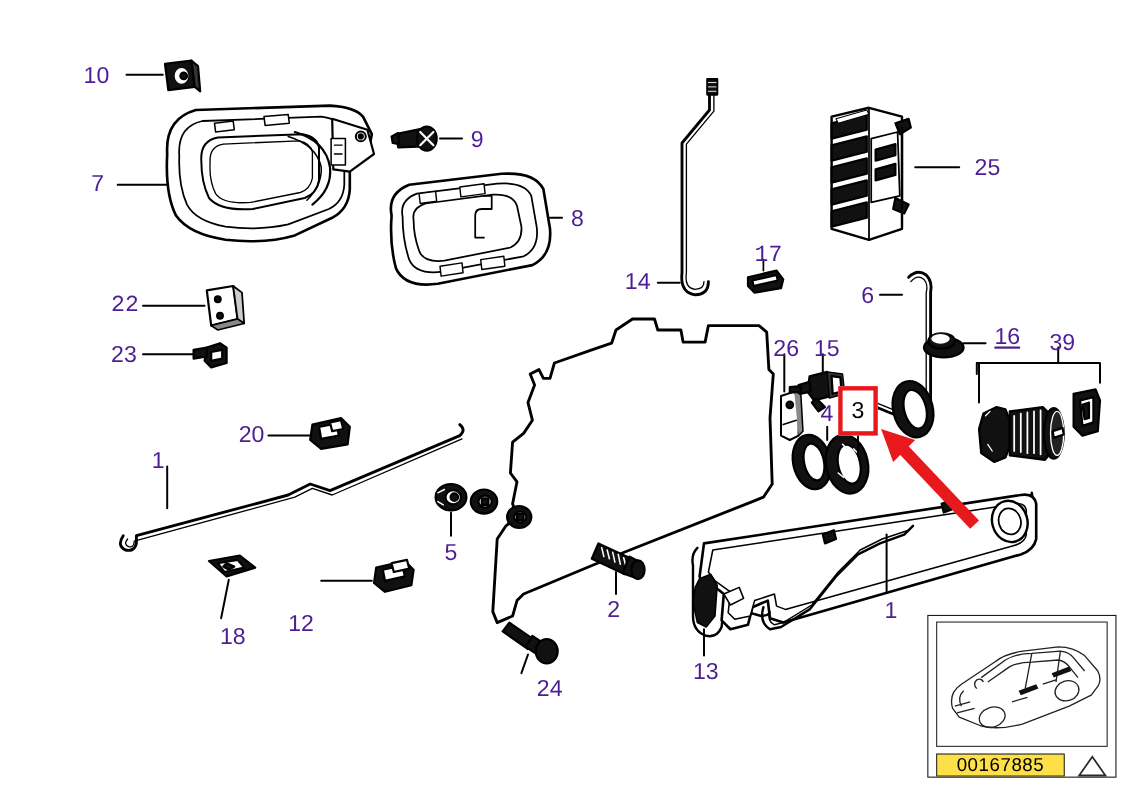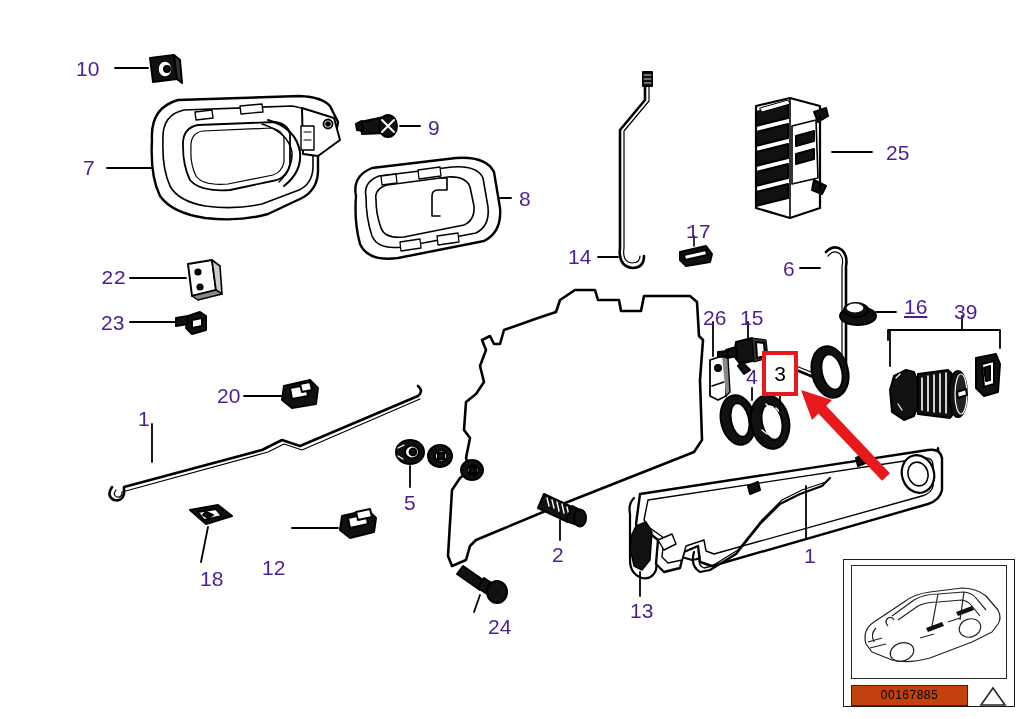--- a/index.html
+++ b/index.html
@@ -37,22 +37,22 @@
     border:1.4px solid #2a2a2a;
     box-sizing:border-box;
     background:#fff;
   }
   .partnum-label{
     position:absolute;
     left:851px;top:685px;
     width:117px;height:21px;
     border:1.4px solid #2a2a2a;
     box-sizing:border-box;
-    background:#c2410c;
-    font-size:12px;
+    background:#fde047;
+    font-size:17px;
     line-height:19px;
     text-align:center;
     font-family:"Liberation Sans", sans-serif;
     letter-spacing:0.5px;
   }
   .redbox{
     position:absolute;
     left:762px;top:351px;
     width:36px;height:45px;
     border:4px solid #e8191c;

